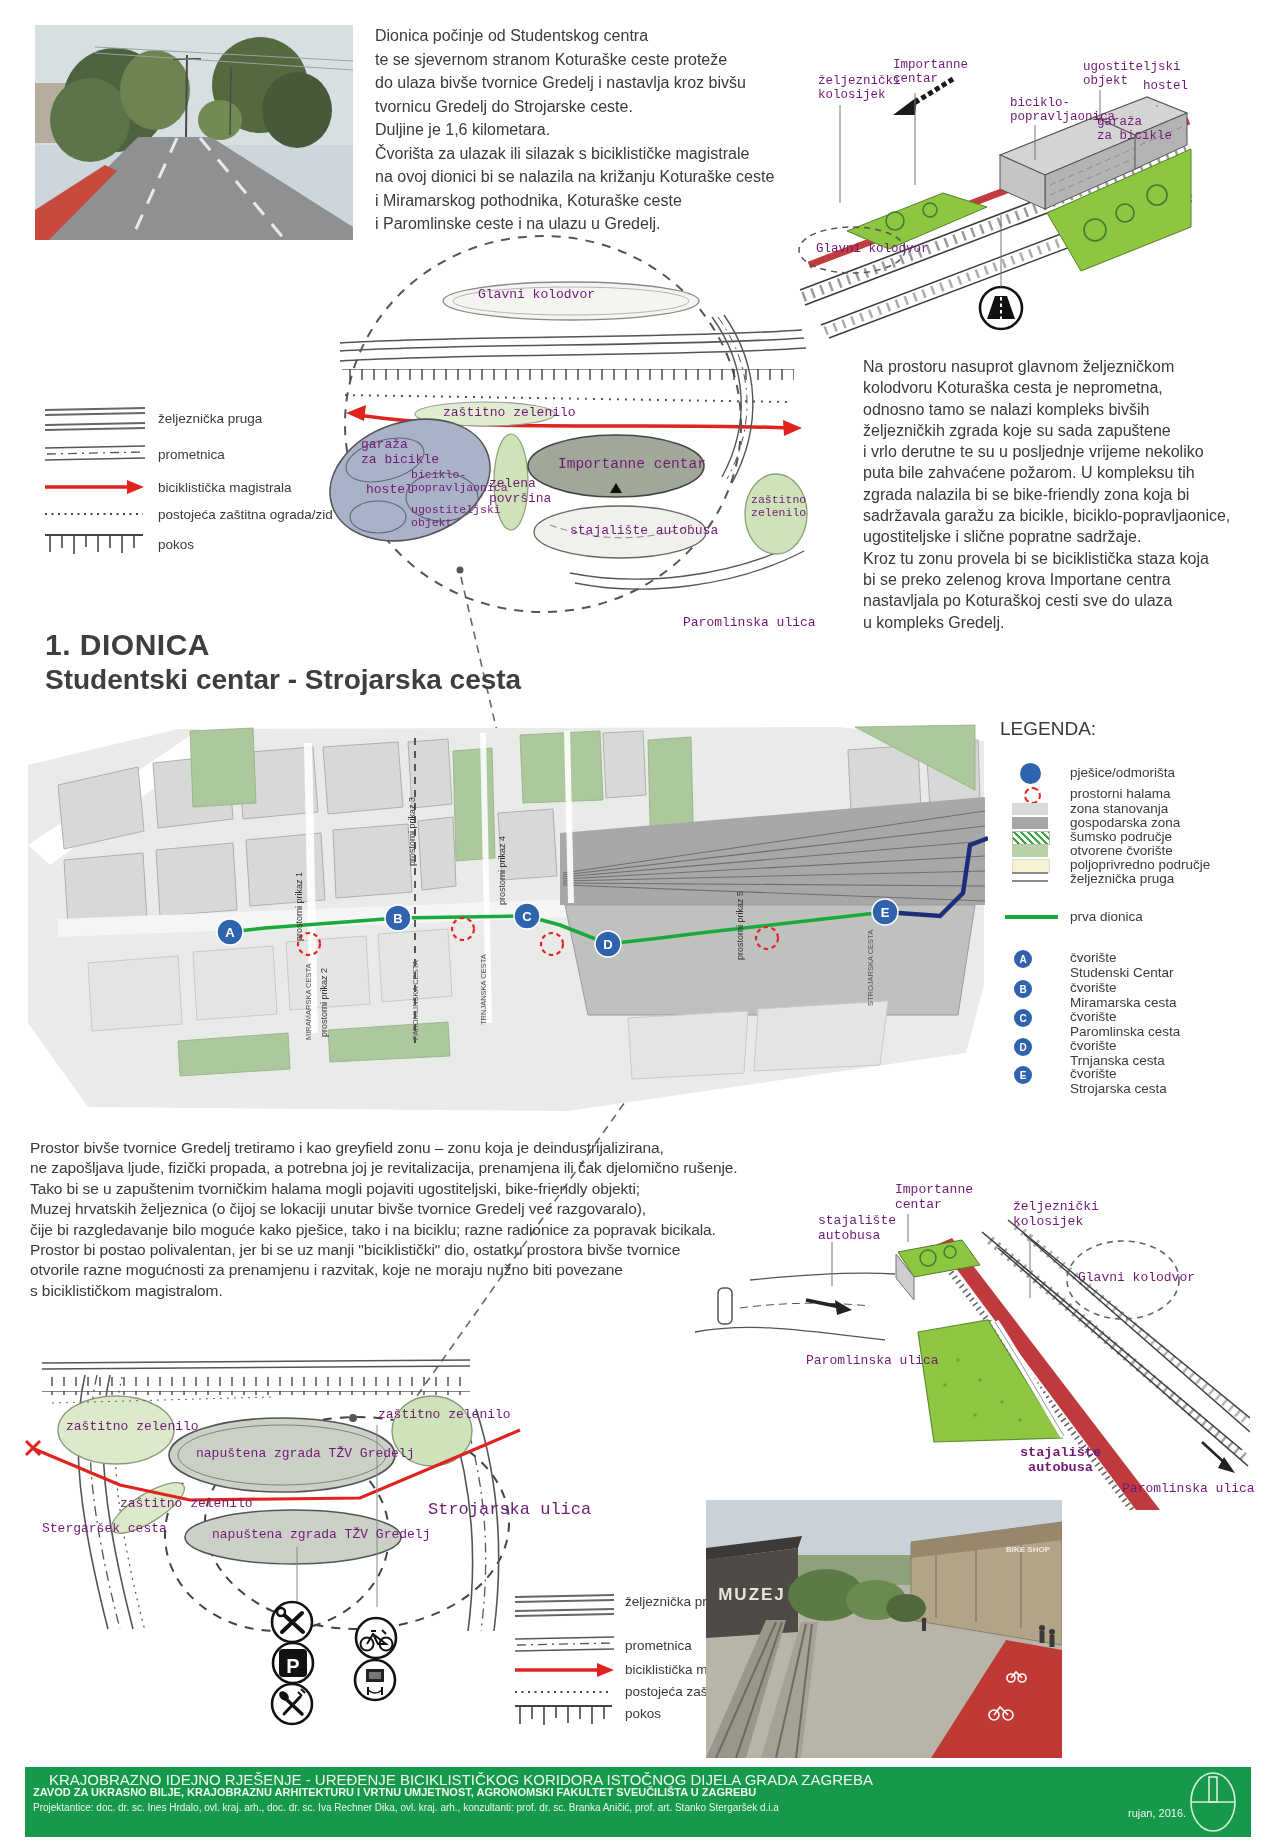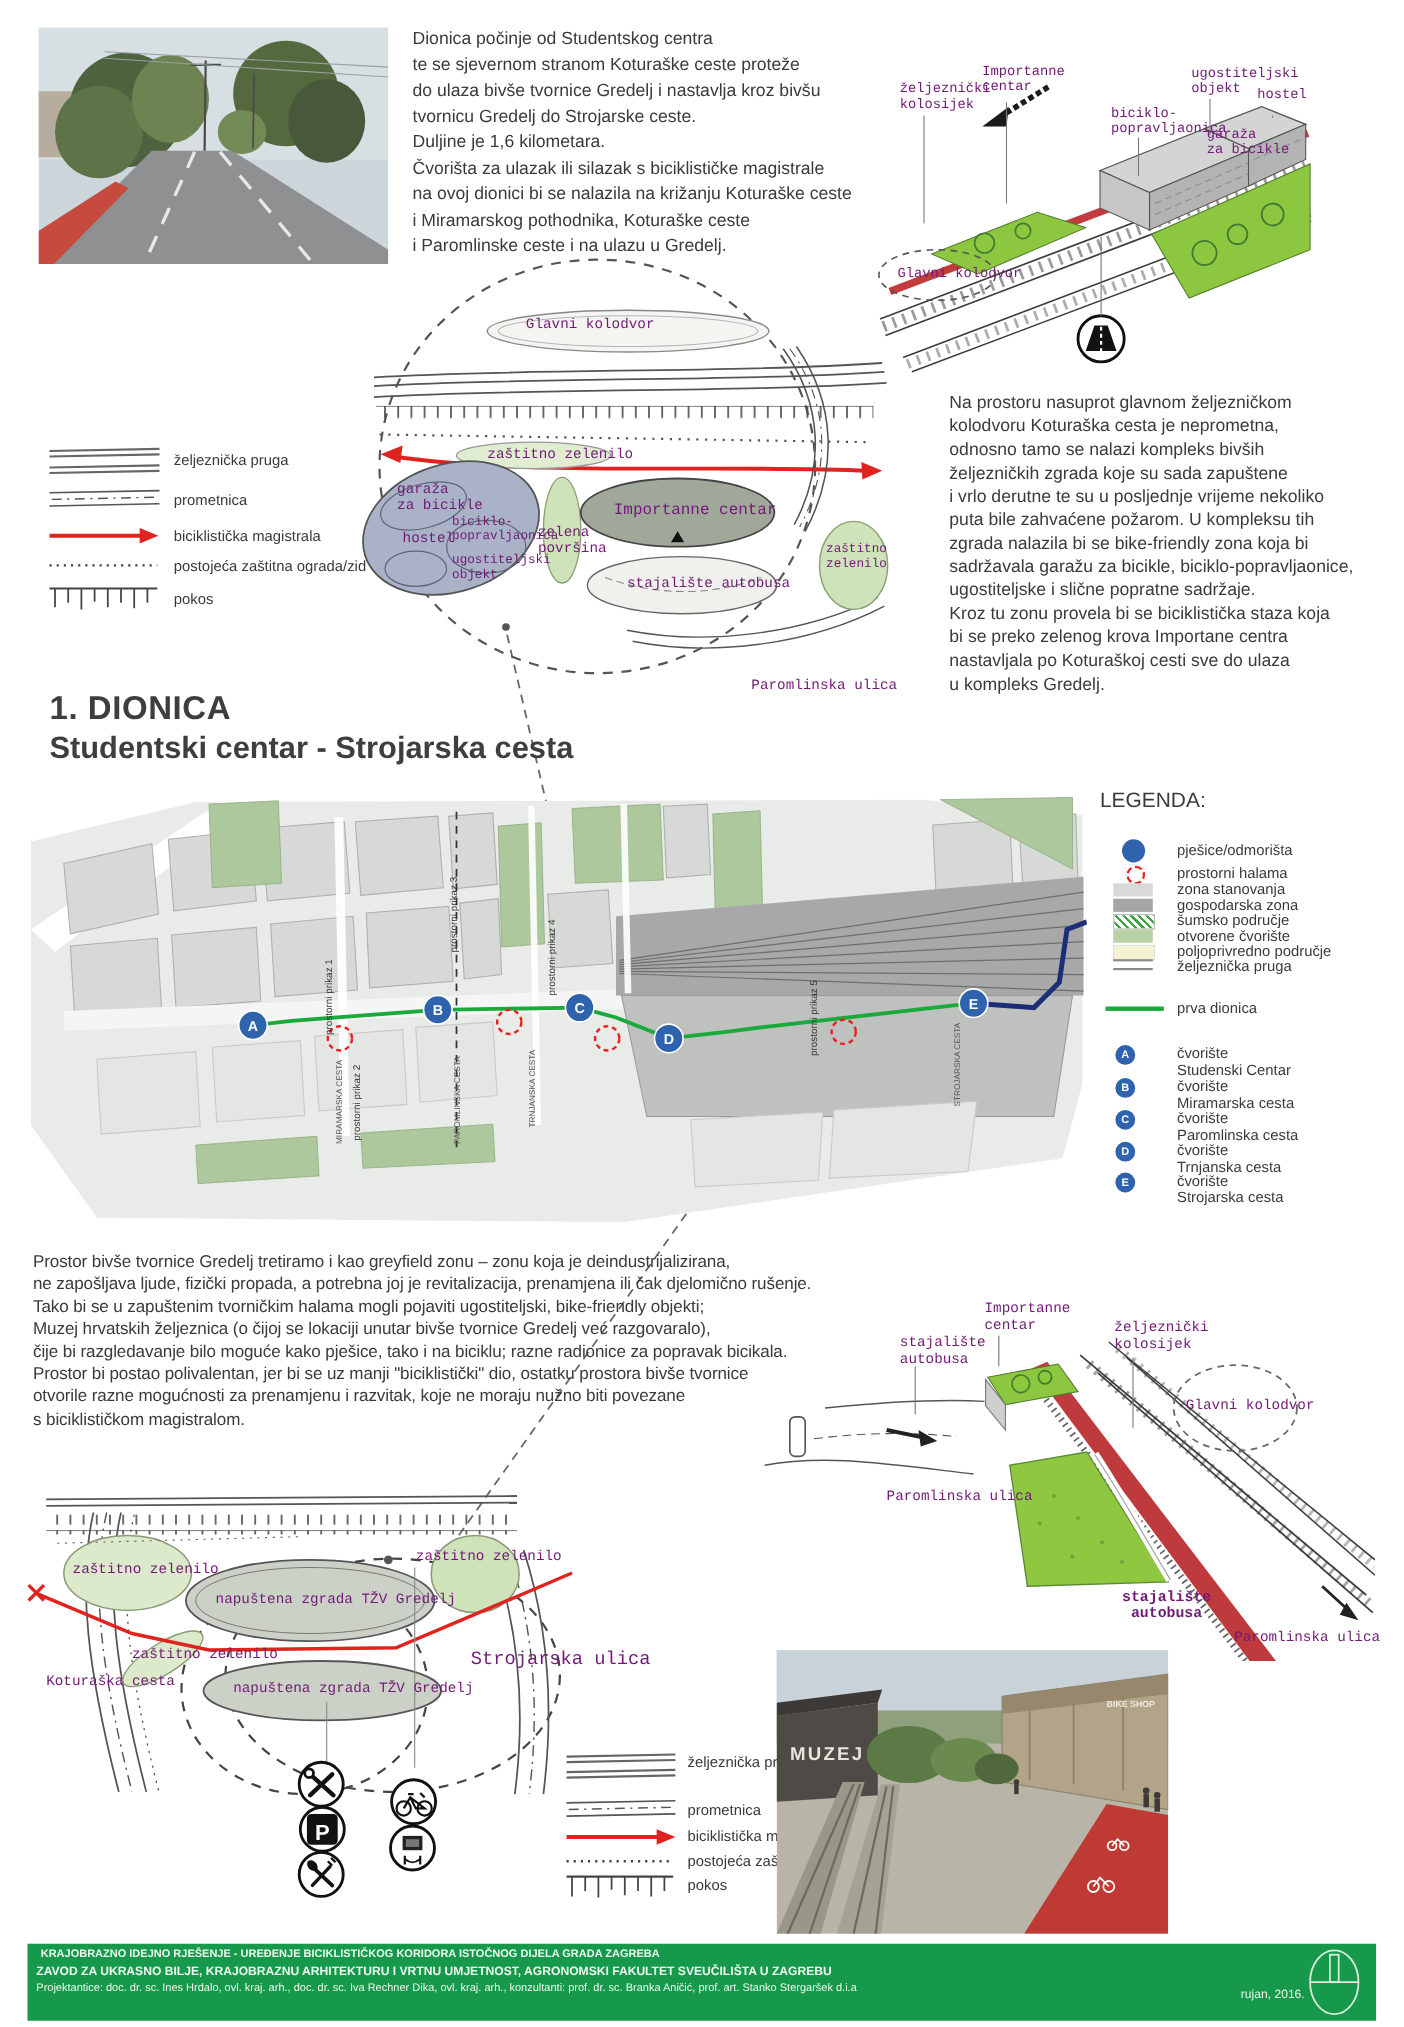--- a/index.html
+++ b/index.html
@@ -388,21 +388,21 @@
     <line x1="355" y1="70" x2="355" y2="252" stroke="#888" stroke-width="1"></line>
     <line x1="275" y1="192" x2="275" y2="250" stroke="#888" stroke-width="1"></line>
     <circle cx="331" cy="63" r="4" fill="#555"></circle>
     <line x1="30" y1="48" x2="250" y2="42" stroke="#666" stroke-width="1" stroke-dasharray="2,5"></line>
   </svg>
   <div class="lbl" style="left:66px;top:1420px;font-size:13px">zaštitno zelenilo</div>
   <div class="lbl" style="left:196px;top:1447px;font-size:13px">napuštena zgrada TŽV Gredelj</div>
   <div class="lbl" style="left:120px;top:1497px;font-size:13px">zaštitno zelenilo</div>
   <div class="lbl" style="left:212px;top:1528px;font-size:13px">napuštena zgrada TŽV Gredelj</div>
   <div class="lbl" style="left:378px;top:1408px;font-size:13px">zaštitno zelenilo</div>
-  <div class="lbl" style="left:42px;top:1522px;font-size:13px">Koturaška cesta</div>
+  <div class="lbl" style="left:42px;top:1522px;font-size:13px">Stergaršek cesta</div>
   <div class="lbl" style="left:428px;top:1500px;font-size:17px">Strojarska ulica</div>
 
   <svg class="abs" style="left:262px;top:1595px" width="150" height="145" viewBox="0 0 150 145">
     <g>
       <circle cx="30" cy="27" r="20" fill="#fff" stroke="#111" stroke-width="2.6"></circle>
       <line x1="20" y1="18" x2="41" y2="37" stroke="#111" stroke-width="4" stroke-linecap="round"></line>
       <line x1="40" y1="18" x2="20" y2="37" stroke="#111" stroke-width="4" stroke-linecap="round"></line>
       <circle cx="19" cy="17" r="4" fill="#fff" stroke="#111" stroke-width="2.5"></circle>
     </g>
     <g>
@@ -551,21 +551,21 @@
           <rect x="333.5" y="131" width="5" height="12"></rect>
         <circle cx="346" cy="132" r="3"></circle>
           <rect x="343.5" y="135" width="5" height="12"></rect>
         <circle cx="218" cy="120" r="2.5"></circle>
           <rect x="216" y="122" width="4" height="9"></rect>
       </g>
     </svg>
   </div>
 
   <div class="footer" style="left:25px;top:1767px;width:1226px;height:70px">
-    <div class="fl" style="left:12px;top:4px;font-size:10px;font-weight:bold">KRAJOBRAZNO IDEJNO RJEŠENJE - UREĐENJE BICIKLISTIČKOG KORIDORA ISTOČNOG DIJELA GRADA ZAGREBA</div>
+    <div class="fl" style="left:24px;top:4px;font-size:15px;font-weight:normal">KRAJOBRAZNO IDEJNO RJEŠENJE - UREĐENJE BICIKLISTIČKOG KORIDORA ISTOČNOG DIJELA GRADA ZAGREBA</div>
     <div class="fl" style="left:8px;top:19px;font-size:11px;font-weight:bold">ZAVOD ZA UKRASNO BILJE, KRAJOBRAZNU ARHITEKTURU I VRTNU UMJETNOST, AGRONOMSKI FAKULTET SVEUČILIŠTA U ZAGREBU</div>
     <div class="fl" style="left:8px;top:35px;font-size:10px">Projektantice: doc. dr. sc. Ines Hrdalo, ovl. kraj. arh., doc. dr. sc. Iva Rechner Dika, ovl. kraj. arh., konzultanti: prof. dr. sc. Branka Aničić, prof. art. Stanko Stergaršek d.i.a</div>
     <div class="fl" style="left:1103px;top:40px;font-size:11px">rujan, 2016.</div>
     <svg class="abs" style="left:1163px;top:3px" width="50" height="64" viewBox="0 0 50 64">
       <ellipse cx="25" cy="32" rx="22" ry="29" fill="none" stroke="#d8efdd" stroke-width="1.6"></ellipse>
       <line x1="3" y1="32" x2="47" y2="32" stroke="#d8efdd" stroke-width="1.6"></line>
       <rect x="21" y="7" width="8" height="25" fill="none" stroke="#d8efdd" stroke-width="1.6"></rect>
     </svg>
   </div>
 

